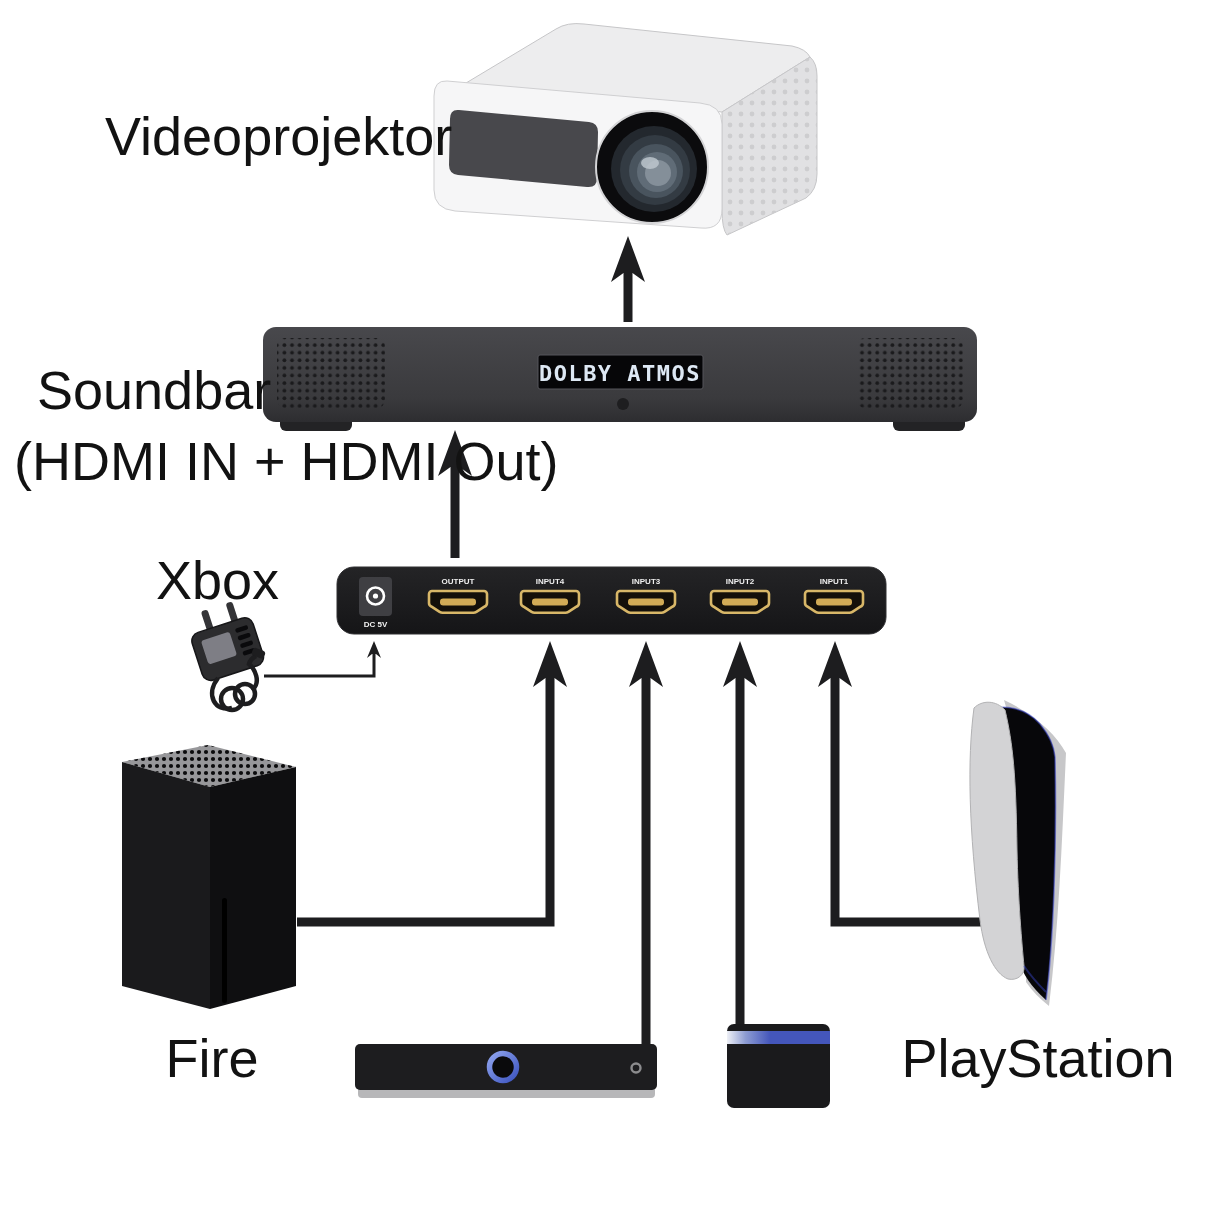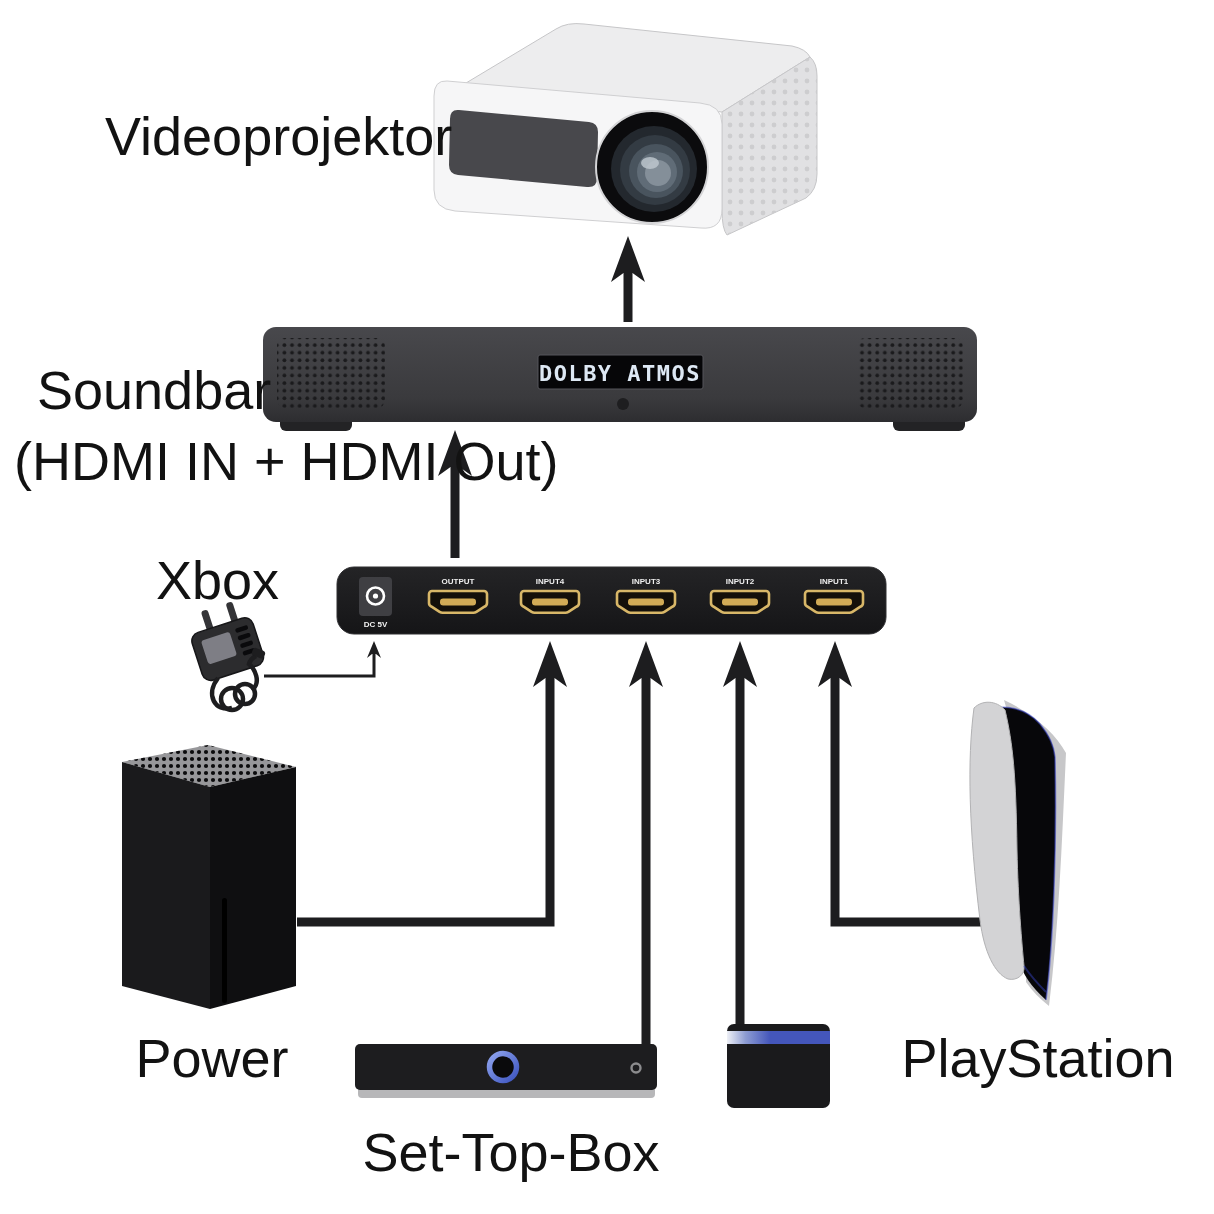--- a/index.html
+++ b/index.html
@@ -205,19 +205,18 @@
     </g>
   </svg>
 
   <div class="lbl" style="left:105px;top:108px;">Videoprojektor</div>
 
   <div class="lbl" style="left:22px;top:362px;margin-left:15px;">Soundbar</div>
   <div class="lbl" style="left:14px;top:433px;">(HDMI IN + HDMI Out)</div>
 
   <div class="lbl" style="left:156px;top:552px;">Xbox</div>
 
-  <div class="lbl center" style="left:127px;top:1030px;width:170px;">Power</div>
-
-  <div class="lbl center" style="left:361px;top:1124px;width:300px;">Set-Top-Box</div>
+  <div class="lbl center" style="left:127px;top:1030px;width:170px;">Fire</div>
+
 
 
   <div class="lbl center" style="left:888px;top:1030px;width:300px;">PlayStation</div>
 </div>
 
 </body></html>

